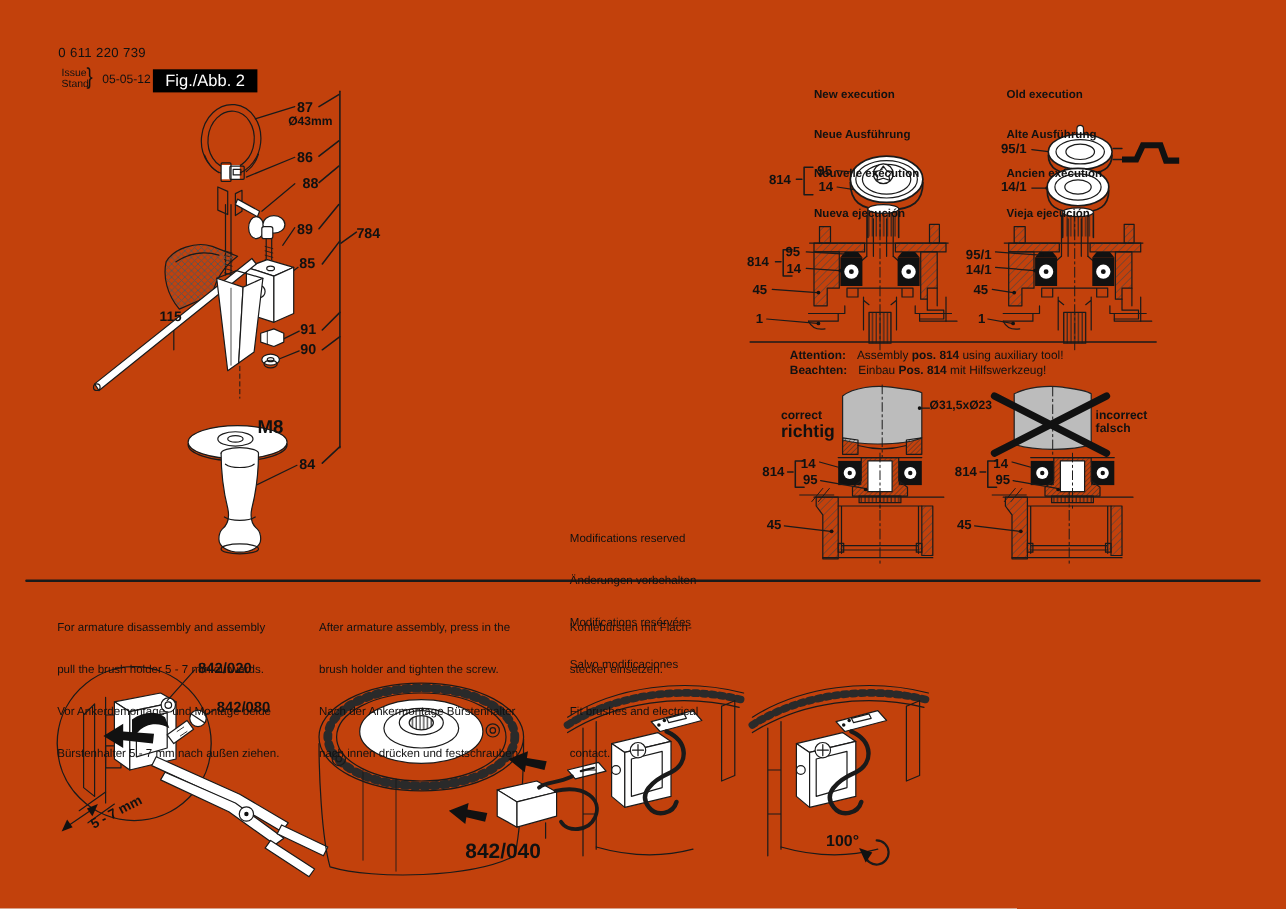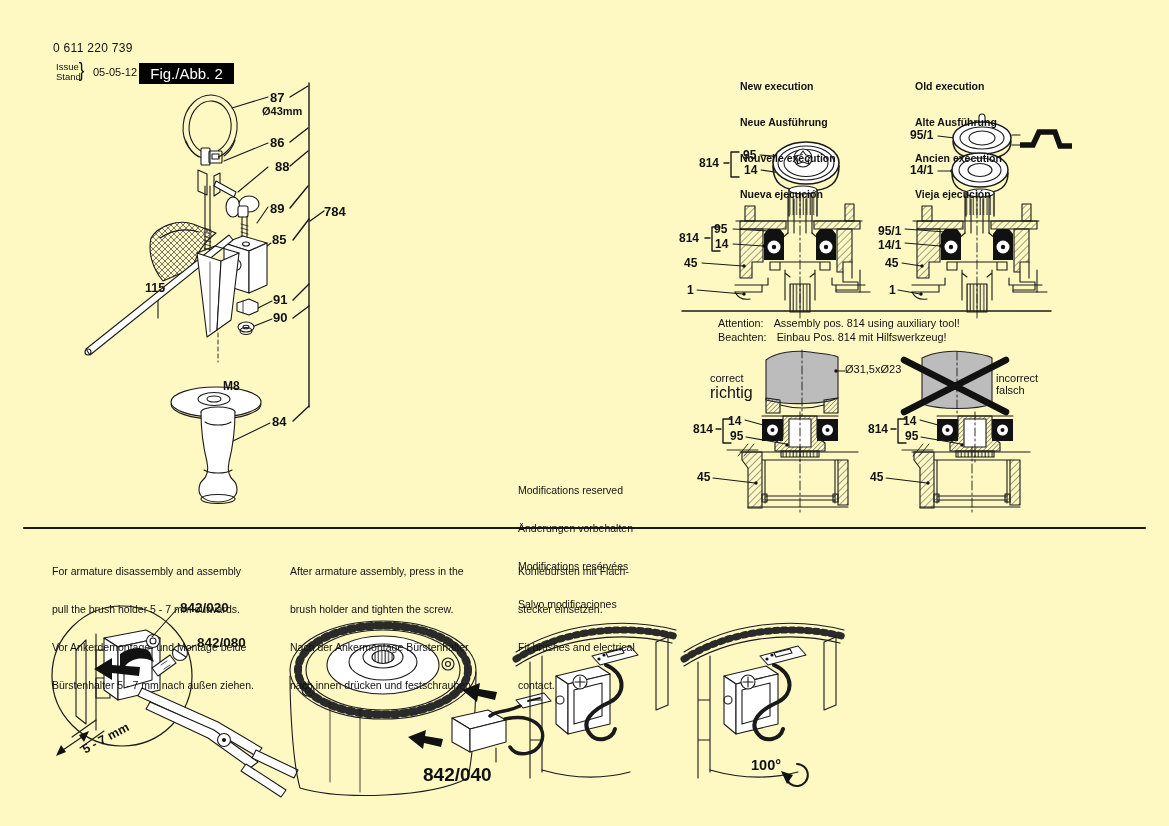--- a/index.html
+++ b/index.html
@@ -1,20 +1,20 @@
 <!DOCTYPE html>
 <html><head>
 <meta charset="utf-8">
 <style>
   html,body{margin:0;padding:0;background:#e8e8e8;}
-  .canvas{position:relative;width:1169px;height:826px;background:#fef9c3;
+  .canvas{position:relative;width:1169px;height:826px;background:#c2410c;
           font-family:"Liberation Sans",sans-serif;color:#111;overflow:hidden;margin:0 auto;}
   .art{position:absolute;left:0;top:0;z-index:1;}
   .t{position:absolute;z-index:2;white-space:pre;line-height:1.15;color:#111;}
-  .b{font-weight:normal;}
+  .b{font-weight:bold;}
   .callout{position:absolute;z-index:2;font-weight:bold;font-size:13px;white-space:pre;}
   .lbl12{position:absolute;z-index:2;font-weight:bold;font-size:12px;white-space:pre;}
   .hdr4{position:absolute;z-index:2;font-weight:bold;font-size:10.5px;line-height:12px;white-space:pre;}
   .block{position:absolute;z-index:2;font-size:10.5px;line-height:12.6px;white-space:pre;}
   .figbox{position:absolute;z-index:2;left:139px;top:63px;width:95px;height:21px;background:#000;
           color:#fff;font-weight:normal;font-size:15px;text-align:center;line-height:21px;}
   .attline{position:absolute;z-index:2;font-size:10.8px;white-space:pre;}
   .attline .gap{display:inline-block;width:10px;}
   .partlabel{position:absolute;z-index:2;font-weight:bold;font-size:13.5px;white-space:pre;}
 </style>
@@ -346,21 +346,21 @@
 
   <div class="callout" style="left:270px;top:90px">87</div>
   <div class="callout" style="left:262px;top:105px;font-size:11px">Ø43mm</div>
   <div class="callout" style="left:270px;top:135px">86</div>
   <div class="callout" style="left:275px;top:159px">88</div>
   <div class="callout" style="left:270px;top:201px">89</div>
   <div class="callout" style="left:272px;top:232px">85</div>
   <div class="callout" style="left:145px;top:281px;font-size:12.5px">115</div>
   <div class="callout" style="left:273px;top:292px">91</div>
   <div class="callout" style="left:273px;top:310px">90</div>
-  <div class="callout" style="left:223px;top:379px;font-size:12px">M8</div>
+  <div class="callout" style="left:234px;top:379px;font-size:17px">M8</div>
   <div class="callout" style="left:272px;top:414px">84</div>
   <div class="callout" style="left:324px;top:204px">784</div>
 
   <div class="hdr4" style="left:915px;top:56px">
     <div>Old execution</div>
     <div>Alte Ausführung</div>
     <div>Ancien exécution</div>
     <div>Vieja ejecución</div>
   </div>
   <div class="hdr4" style="left:740px;top:56px">

